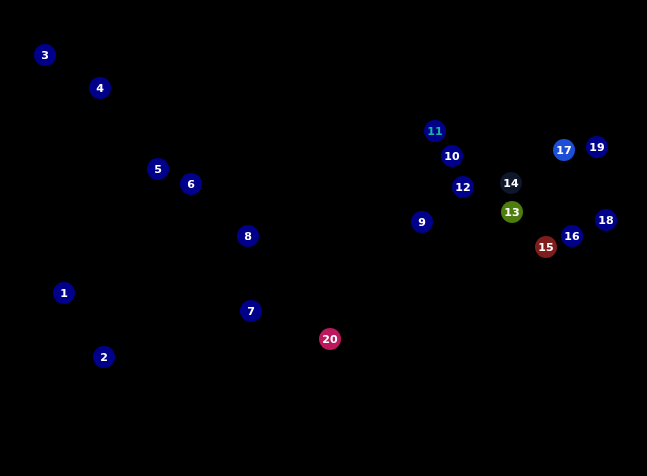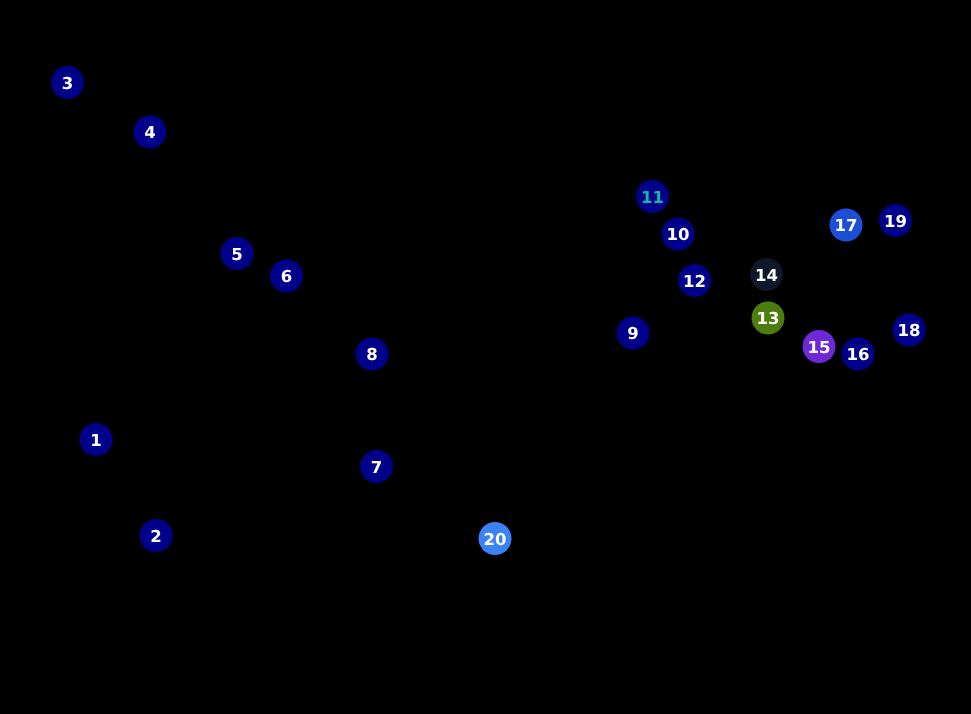--- a/index.html
+++ b/index.html
@@ -73,31 +73,31 @@
     </div>
     <div class="marker" style="left: 452px; top: 176px; width: 22px; height: 22px; background: rgb(0, 0, 139); color: rgb(255, 255, 255);">
       <span>12</span>
     </div>
     <div class="marker" style="left: 490px; top: 201px; width: 22px; height: 22px; background: #4d7c0f; color: rgb(255, 255, 255); margin-left: 11px;">
       <span>13</span>
     </div>
     <div class="marker" style="left: 500px; top: 172px; width: 22px; height: 22px; background: #0f172a; color: rgb(255, 255, 255);">
       <span>14</span>
     </div>
-    <div class="marker" style="left: 535px; top: 220px; width: 22px; height: 22px; background: #6d28d9; color: rgb(255, 255, 255);">
+    <div class="marker" style="left: 535px; top: 236px; width: 22px; height: 22px; background: #7f1d1d; color: rgb(255, 255, 255);">
       <span>15</span>
     </div>
     <div class="marker" style="left: 561px; top: 225px; width: 22px; height: 22px; background: rgb(0, 0, 139); color: rgb(255, 255, 255); align-items: center;">
       <span>16</span>
     </div>
     <div class="marker" style="left: 553px; top: 139px; width: 22px; height: 22px; background: #1d4ed8; color: rgb(255, 255, 255);">
       <span>17</span>
     </div>
     <div class="marker" style="left: 595px; top: 209px; width: 22px; height: 22px; background: rgb(0, 0, 139); color: rgb(255, 255, 255);">
       <span>18</span>
     </div>
     <div class="marker" style="left: 586px; top: 116px; width: 22px; height: 22px; background: rgb(0, 0, 139); color: rgb(255, 255, 255); margin-top: 20px;">
       <span>19</span>
     </div>
-    <div class="marker" style="left: 319px; top: 348px; width: 22px; height: 22px; background: #3b82f6; color: rgb(255, 255, 255);">
+    <div class="marker" style="left: 319px; top: 328px; width: 22px; height: 22px; background: #be185d; color: rgb(255, 255, 255);">
       <span>20</span>
     </div>
   </div>
 
 </body></html>

